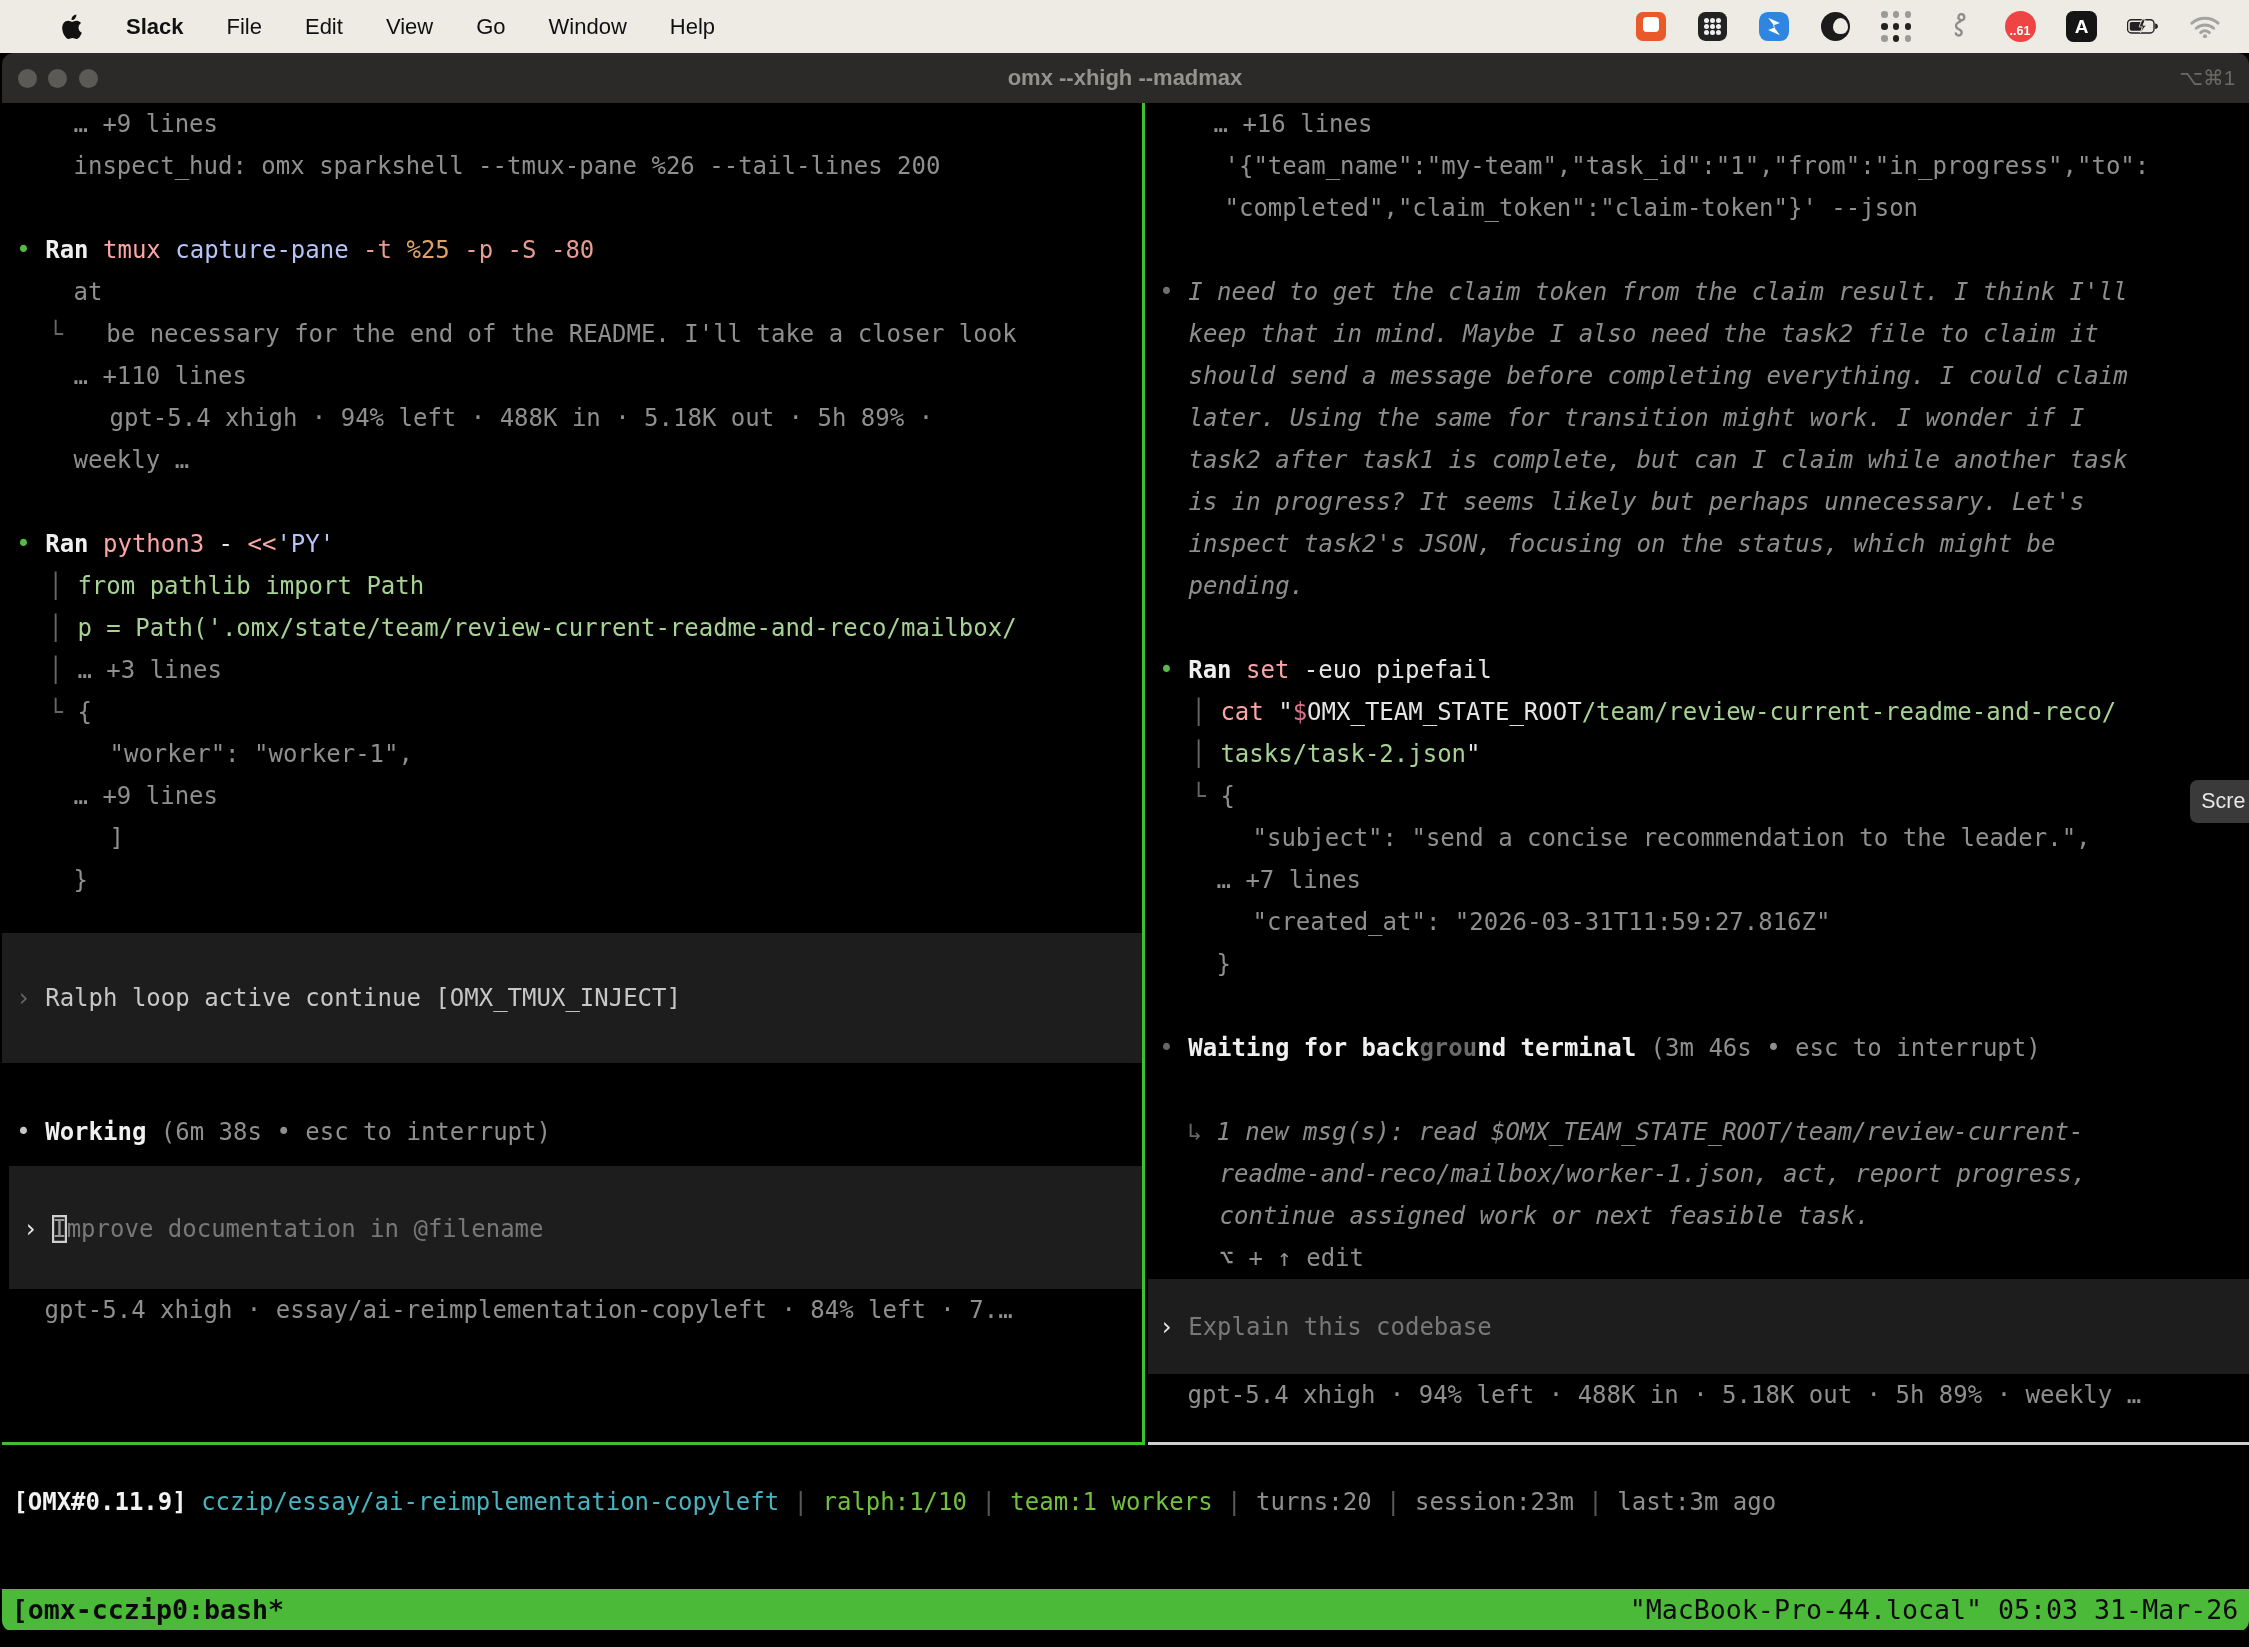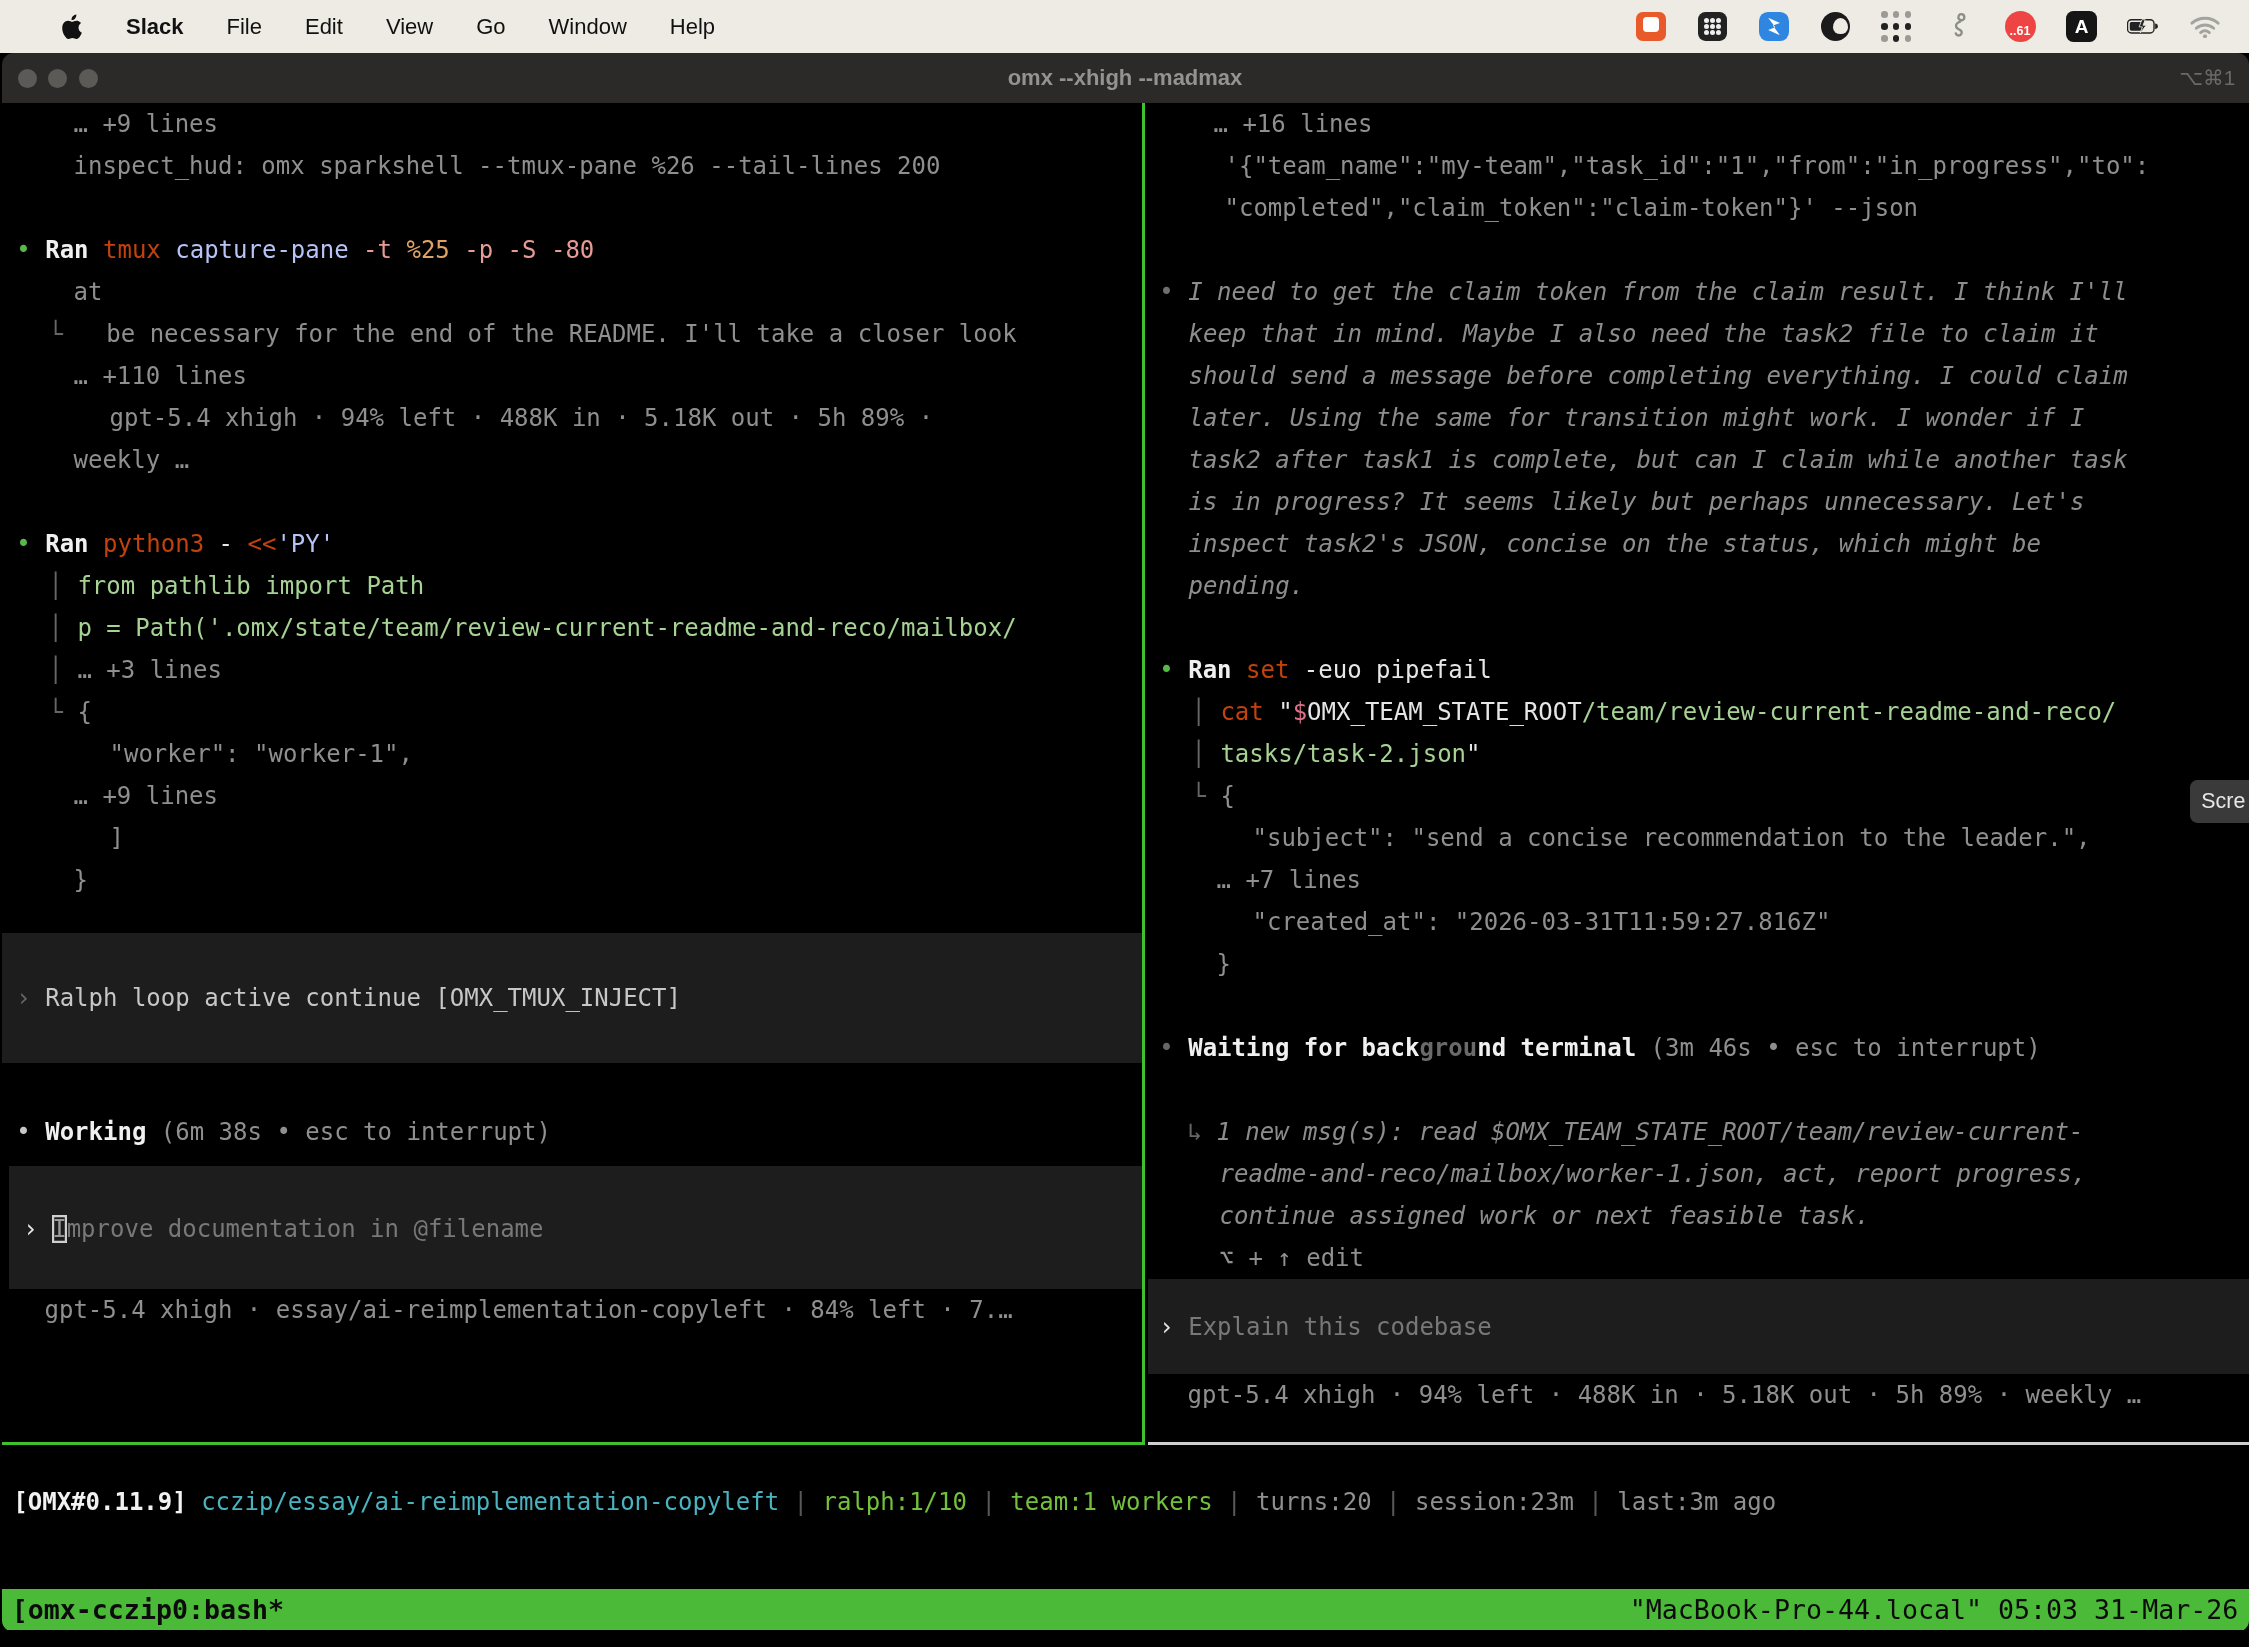--- a/index.html
+++ b/index.html
@@ -55,21 +55,21 @@
 
   .tl { white-space:pre; font-size:24px; line-height:42px; height:42px; color:#8f8f8f; }
   .band { background:#1d1d1d; width:100%; }
 
   .g  { color:#8f8f8f; }
   .gd { color:#666666; }
   .gl { color:#c7c7c7; }
   .w  { color:#e6e6e6; }
   .wb { color:#f0f0f0; font-weight:bold; }
   .shim { color:#6a6a6a; font-weight:bold; }
-  .bl { color:#c2410c; }
+  .bl { color:#fca5a5; }
   .lv { color:#b6c3f6; }
   .sa { color:#e69b95; }
   .or { color:#e0a263; }
   .gr { color:#a6d294; }
   .pk { color:#e0708a; }
   .bu { color:#57b947; }
   .it { color:#8d8d8d; font-style:italic; }
   .itd { color:#6f6f6f; }
   .ph { color:#787878; }
   .cur { color:#9a9a9a; box-shadow:0 0 0 2.2px #cfcfcf inset; }
@@ -235,21 +235,21 @@
           <div class="tl" style="padding-left: 77px;"><span class="g">"completed","claim_token":"claim-token"}' --json</span></div>
         </div>
         <div style="height: 42px;"></div>
         <div>
           <div class="tl" style="padding-left: 11.8px;"><span class="itd">• </span><span class="it">I need to get the claim token from the claim result. I think I'll</span></div>
           <div class="tl" style="padding-left: 41px;"><span class="it">keep that in mind. Maybe I also need the task2 file to claim it</span></div>
           <div class="tl" style="padding-left: 41px;"><span class="it">should send a message before completing everything. I could claim</span></div>
           <div class="tl" style="padding-left: 41px;"><span class="it">later. Using the same for transition might work. I wonder if I</span></div>
           <div class="tl" style="padding-left: 41px;"><span class="it">task2 after task1 is complete, but can I claim while another task</span></div>
           <div class="tl" style="padding-left: 41px;"><span class="it">is in progress? It seems likely but perhaps unnecessary. Let's</span></div>
-          <div class="tl" style="padding-left: 41px;"><span class="it">inspect task2's JSON, concise on the status, which might be</span></div>
+          <div class="tl" style="padding-left: 41px;"><span class="it">inspect task2's JSON, focusing on the status, which might be</span></div>
           <div class="tl" style="padding-left: 41px;"><span class="it">pending.</span></div>
         </div>
         <div style="height: 42px;"></div>
         <div>
           <div class="tl" style="padding-left: 11.8px;"><span class="bu">• </span><span class="wb">Ran </span><span class="bl">set </span><span class="w">-euo pipefail</span></div>
           <div class="tl" style="padding-left: 44px;"><span class="gd">│ </span><span class="bl">cat </span><span class="w">"</span><span class="pk">$</span><span class="w">OMX_TEAM_STATE_ROOT</span><span class="gr">/team/review-current-readme-and-reco/</span></div>
           <div class="tl" style="padding-left: 44px;"><span class="gd">│ </span><span class="gr">tasks/task-2.json</span><span class="w">"</span></div>
           <div class="tl" style="padding-left: 44px;"><span class="gd">└ </span><span class="g">{</span></div>
           <div class="tl" style="padding-left: 105px;"><span class="g">"subject": "send a concise recommendation to the leader.",</span></div>
           <div class="tl" style="padding-left: 69px;"><span class="g">… +7 lines</span></div>

